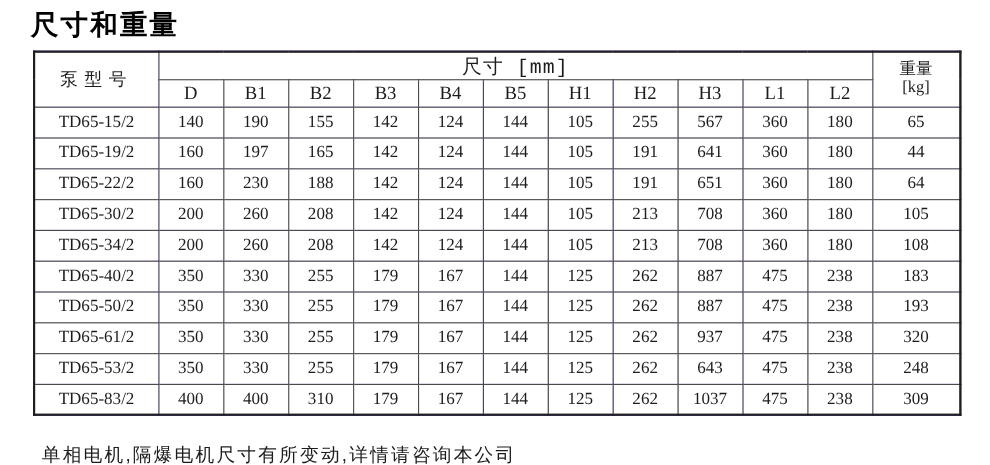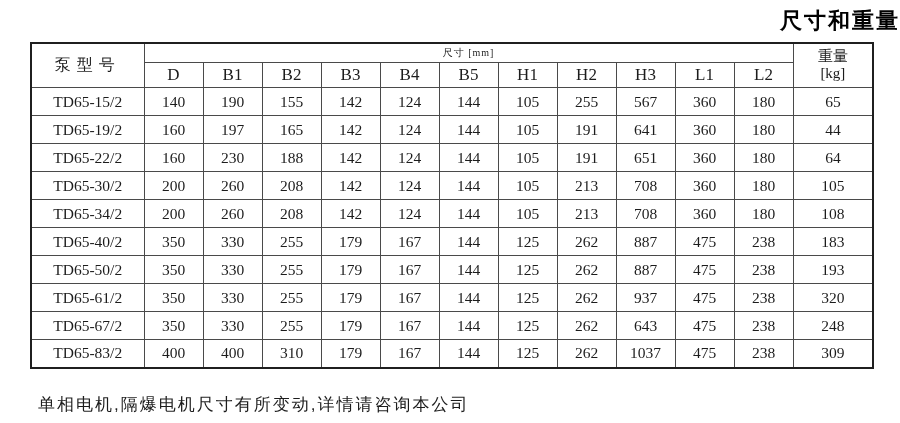--- a/index.html
+++ b/index.html
@@ -15,27 +15,26 @@
   }
   .page {
     width: 900px;
     height: 423px;
     background: #ffffff;
     position: relative;
   }
   .doc-title {
     font-family: "Liberation Sans", "DejaVu Sans", sans-serif;
     font-weight: bold;
-    font-size: 22px;
+    font-size: 25px;
     color: #000000;
     margin: 0;
     padding: 7px 0 0 28px;
     letter-spacing: 2px;
     line-height: 1.3;
-    text-align: right;
   }
   table.spec-table {
     border-collapse: collapse;
     table-layout: fixed;
     margin: 6px 0 0 30px;
     width: 842px;
     background: #6d28d9;
   }
   table.spec-table th,
   table.spec-table td {
@@ -49,23 +48,24 @@
   }
   table.spec-table {
     border: 2px solid #1f1f1f;
   }
   th.model-head {
     font-size: 16px;
     letter-spacing: 6px;
     padding-left: 6px; 
   }
   th.dims-group-head {
-    font-size: 10px;
+    font-size: 18px;
     height: 20px;
     letter-spacing: 1px;
+    font-family: Liberation Mono, monospace;
   }
   th.weight-head {
     font-size: 15px;
     line-height: 1.15;
     letter-spacing: 0px;
   }
   tr.dim-header-row th {
     font-size: 17px;
     height: 25px;
   }
@@ -238,21 +238,21 @@
           <td>167</td>
           <td>144</td>
           <td>125</td>
           <td>262</td>
           <td>937</td>
           <td>475</td>
           <td>238</td>
           <td>320</td>
         </tr>
         <tr>
-          <td class="model-cell">TD65-67/2</td>
+          <td class="model-cell">TD65-53/2</td>
           <td>350</td>
           <td>330</td>
           <td>255</td>
           <td>179</td>
           <td>167</td>
           <td>144</td>
           <td>125</td>
           <td>262</td>
           <td>643</td>
           <td>475</td>

